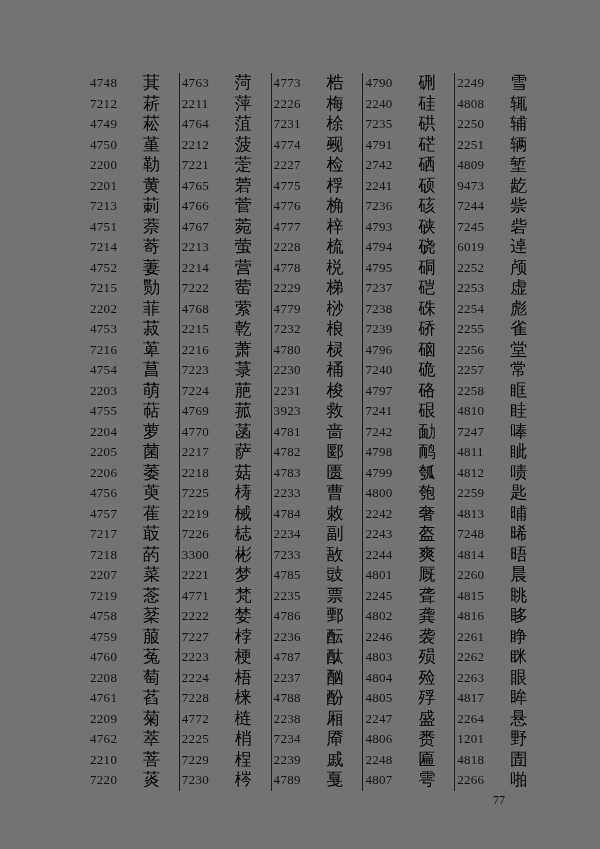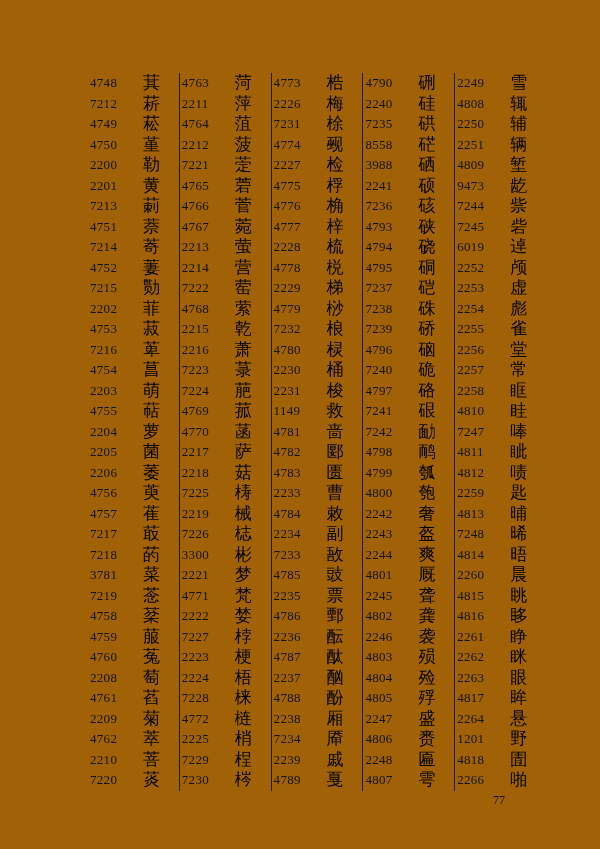--- a/index.html
+++ b/index.html
@@ -1,20 +1,20 @@
 <!DOCTYPE html>
 <html><head>
 <meta charset="utf-8">
 <style>
   html,body{margin:0;padding:0;}
   body{
     width:600px;height:849px;background:#ffffff;position:relative;
     font-family:"Liberation Serif", serif;color:#1a1a1a;overflow:hidden;
   }
-  .page{position:absolute;inset:0;background:#a16207;}
+  .page{position:absolute;inset:0;background:#737373;}
   .table-wrap{
     position:absolute;left:88px;top:73px;width:458px;
     display:flex;flex-direction:row;
   }
   .col{flex:1 1 0;box-sizing:border-box;}
   .col:not(:last-child){border-right:1px solid #1c1c1c;}
   .row{
     height:20.5px;display:flex;align-items:center;
     box-sizing:border-box;
   }
@@ -128,21 +128,21 @@
         </div>
         <div class="row">
           <span class="num">7217</span>
           <span class="chr">菆</span>
         </div>
         <div class="row">
           <span class="num">7218</span>
           <span class="chr">菂</span>
         </div>
         <div class="row">
-          <span class="num">3781</span>
+          <span class="num">2207</span>
           <span class="chr">菜</span>
         </div>
         <div class="row">
           <span class="num">7219</span>
           <span class="chr">菍</span>
         </div>
         <div class="row">
           <span class="num">4758</span>
           <span class="chr">棻</span>
         </div>
@@ -380,21 +380,21 @@
         </div>
         <div class="row">
           <span class="num">2230</span>
           <span class="chr">桶</span>
         </div>
         <div class="row">
           <span class="num">2231</span>
           <span class="chr">梭</span>
         </div>
         <div class="row">
-          <span class="num">1149</span>
+          <span class="num">3923</span>
           <span class="chr">救</span>
         </div>
         <div class="row">
           <span class="num">4781</span>
           <span class="chr">啬</span>
         </div>
         <div class="row">
           <span class="num">4782</span>
           <span class="chr">郾</span>
         </div>
@@ -470,25 +470,25 @@
         </div>
         <div class="row">
           <span class="num">2240</span>
           <span class="chr">硅</span>
         </div>
         <div class="row">
           <span class="num">7235</span>
           <span class="chr">硔</span>
         </div>
         <div class="row">
-          <span class="num">8558</span>
+          <span class="num">4791</span>
           <span class="chr">硭</span>
         </div>
         <div class="row">
-          <span class="num">3988</span>
+          <span class="num">2742</span>
           <span class="chr">硒</span>
         </div>
         <div class="row">
           <span class="num">2241</span>
           <span class="chr">硕</span>
         </div>
         <div class="row">
           <span class="num">7236</span>
           <span class="chr">硋</span>
         </div>

